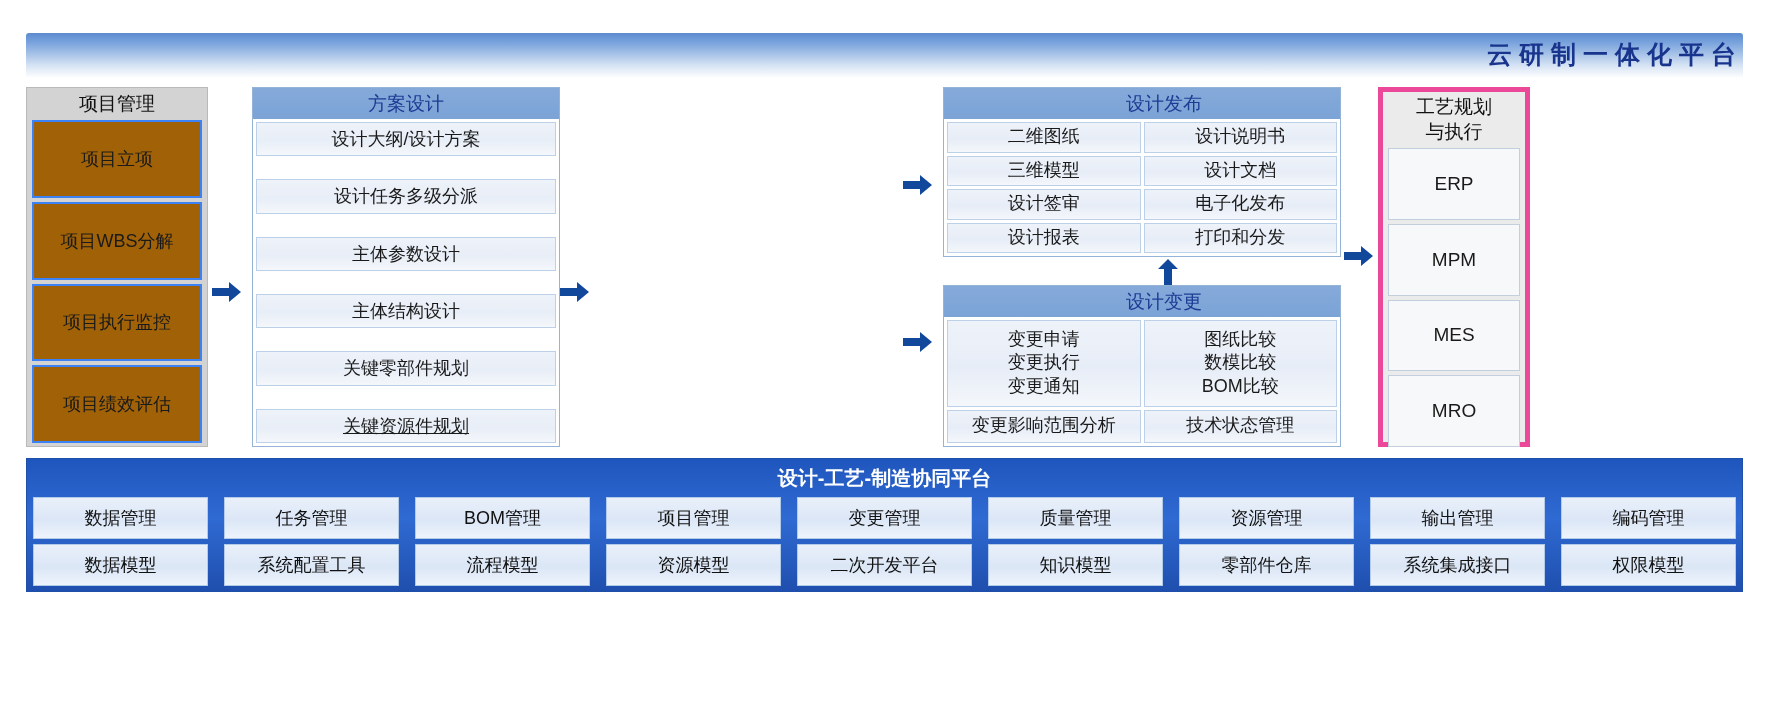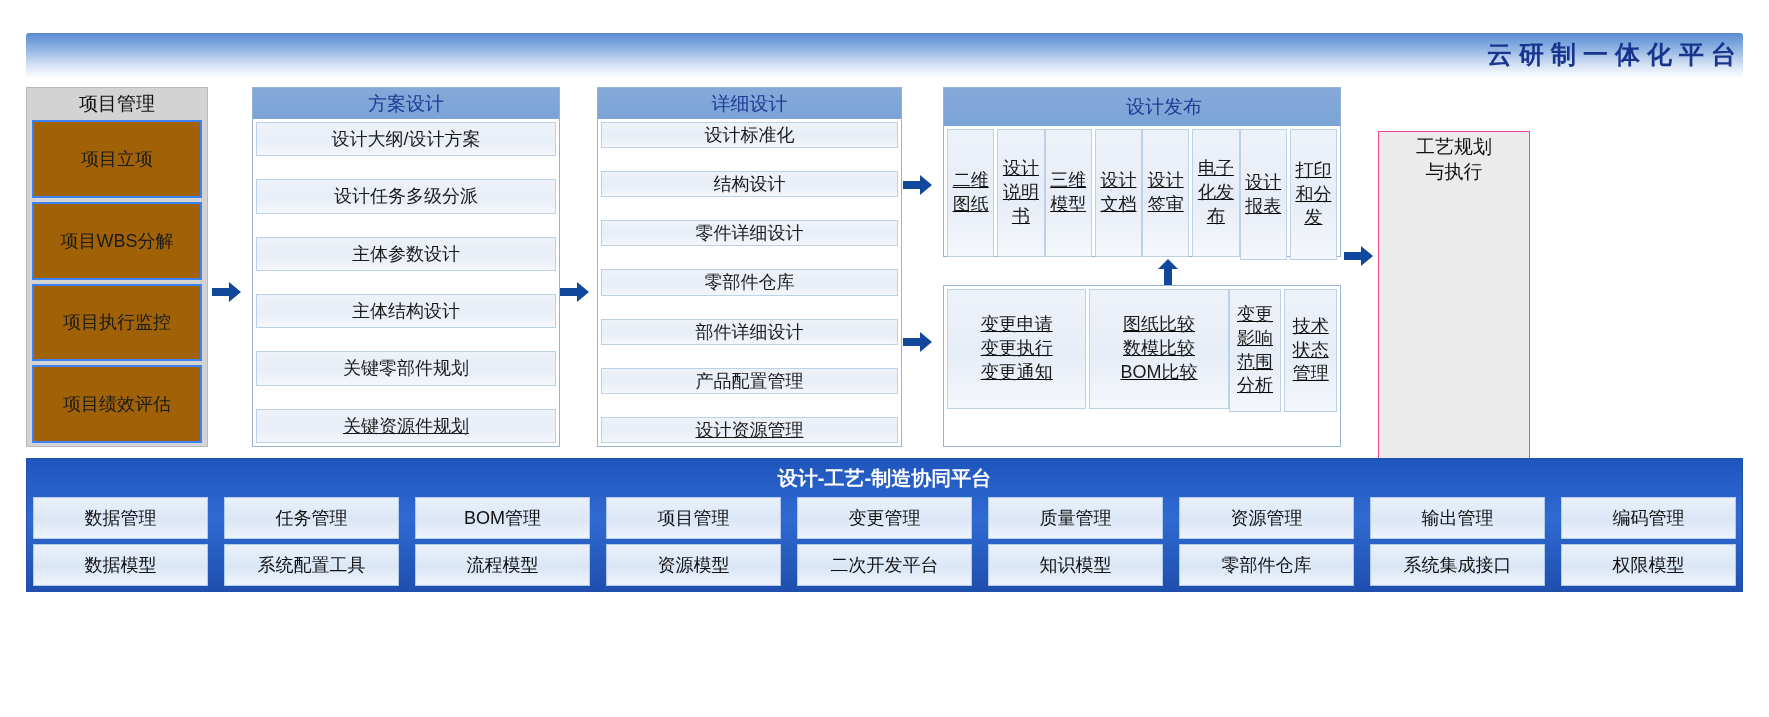--- a/index.html
+++ b/index.html
@@ -122,31 +122,30 @@
   #col-detail { left: 597px; top: 87px; width: 305px; height: 360px; }
 
   
   .grid-block {
     position: absolute;
     box-sizing: border-box;
     border: 1px solid #95b3d7;
     background: #ffffff;
   }
   .grid-block .panel-header {
-    height: 38px;
+    height: 31px;
     background: linear-gradient(to bottom,#85aada 0%, #7ba3d6 100%);
     padding-left: 44px;
   }
   .grid-block .grid-body {
     box-sizing: border-box;
     padding: 3px;
     display: flex;
-    flex-direction: row;
+    flex-direction: column;
     height: calc(100% - 31px);
-    text-decoration: underline;
   }
   .grid-row {
     display: flex;
     flex: 1 1 0;
     margin-bottom: 3px;
   }
   .grid-row:last-child { margin-bottom: 0; }
   .grid-row .cell {
     flex: 1 1 0;
     background: linear-gradient(to bottom,#eef2f9 0%, #e7edf7 55%, #f4f7fb 100%);
@@ -160,23 +159,22 @@
   #blk-release { left: 943px; top: 87px; width: 398px; height: 170px; }
   #blk-change  { left: 943px; top: 285px; width: 398px; height: 162px; }
 
   
   #col-process {
     left: 1378px;
     top: 87px;
     width: 152px;
     height: 360px;
     background: #ebebeb;
-    border: 1px solid #ec4899;
+    border: 5px solid #ec4899;
     padding: 0 5px 5px 5px;
-    margin-top: 44px;
   }
   #col-process .panel-header {
     height: 56px;
     color: #111111;
     line-height: 1.3;
     white-space: pre-line;
     flex-direction: column;
   }
   #col-process .panel-body { height: 299px; }
   #col-process .cell {
@@ -274,32 +272,20 @@
       <div class="cell">关键资源件规划</div>
     </div>
   </div>
 
   <div class="arrow" style="left:560px; top:281px;">
     <svg width="30" height="22" viewBox="0 0 30 22">
         <path d="M0 7 H17 V1 L29 11 L17 21 V15 H0 Z" fill="#12489c"></path>
       </svg>
   </div>
 
-  <div class="panel blue-col" id="col-detail">
-    <div class="panel-header">详细设计</div>
-    <div class="panel-body">
-      <div class="cell">设计标准化</div>
-      <div class="cell">结构设计</div>
-      <div class="cell">零件详细设计</div>
-      <div class="cell">零部件仓库</div>
-      <div class="cell">部件详细设计</div>
-      <div class="cell">产品配置管理</div>
-      <div class="cell">设计资源管理</div>
-    </div>
-  </div>
 
   <div class="arrow" style="left:903px; top:174px;">
     <svg width="30" height="22" viewBox="0 0 30 22">
         <path d="M0 7 H17 V1 L29 11 L17 21 V15 H0 Z" fill="#12489c"></path>
       </svg>
   </div>
 
   <div class="arrow" style="left:903px; top:331px;">
     <svg width="30" height="22" viewBox="0 0 30 22">
         <path d="M0 7 H17 V1 L29 11 L17 21 V15 H0 Z" fill="#12489c"></path>
@@ -328,20 +314,21 @@
     </div>
   </div>
 
   <div class="arrow" style="left:1157px; top:258px; width:22px; height:28px;">
     <svg width="22" height="28" viewBox="0 0 22 28">
         <path d="M7 27 V11 H1 L11 1 L21 11 H15 V27 Z" fill="#12489c"></path>
       </svg>
   </div>
 
   <div class="grid-block" id="blk-change">
+    <div class="panel-header">设计变更</div>
     <div class="grid-body">
       <div class="grid-row" style="flex:2.6 1 0;">
         <div class="cell">变更申请
 变更执行
 变更通知</div>
         <div class="cell">图纸比较
 数模比较
 BOM比较</div>
       </div>
       <div class="grid-row" style="flex:1 1 0;">
@@ -353,20 +340,26 @@
 
   <div class="arrow" style="left:1344px; top:245px;">
     <svg width="30" height="22" viewBox="0 0 30 22">
         <path d="M0 7 H17 V1 L29 11 L17 21 V15 H0 Z" fill="#12489c"></path>
       </svg>
   </div>
 
   <div class="panel" id="col-process">
     <div class="panel-header">工艺规划
 与执行</div>
+    <div class="panel-body">
+      <div class="cell">ERP</div>
+      <div class="cell">MPM</div>
+      <div class="cell">MES</div>
+      <div class="cell">MRO</div>
+    </div>
   </div>
 
   <div id="platform">
     <div class="platform-title">设计-工艺-制造协同平台</div>
     <div class="platform-row">
       <div class="platform-cell">数据管理</div>
       <div class="platform-cell">任务管理</div>
       <div class="platform-cell">BOM管理</div>
       <div class="platform-cell">项目管理</div>
       <div class="platform-cell">变更管理</div>

